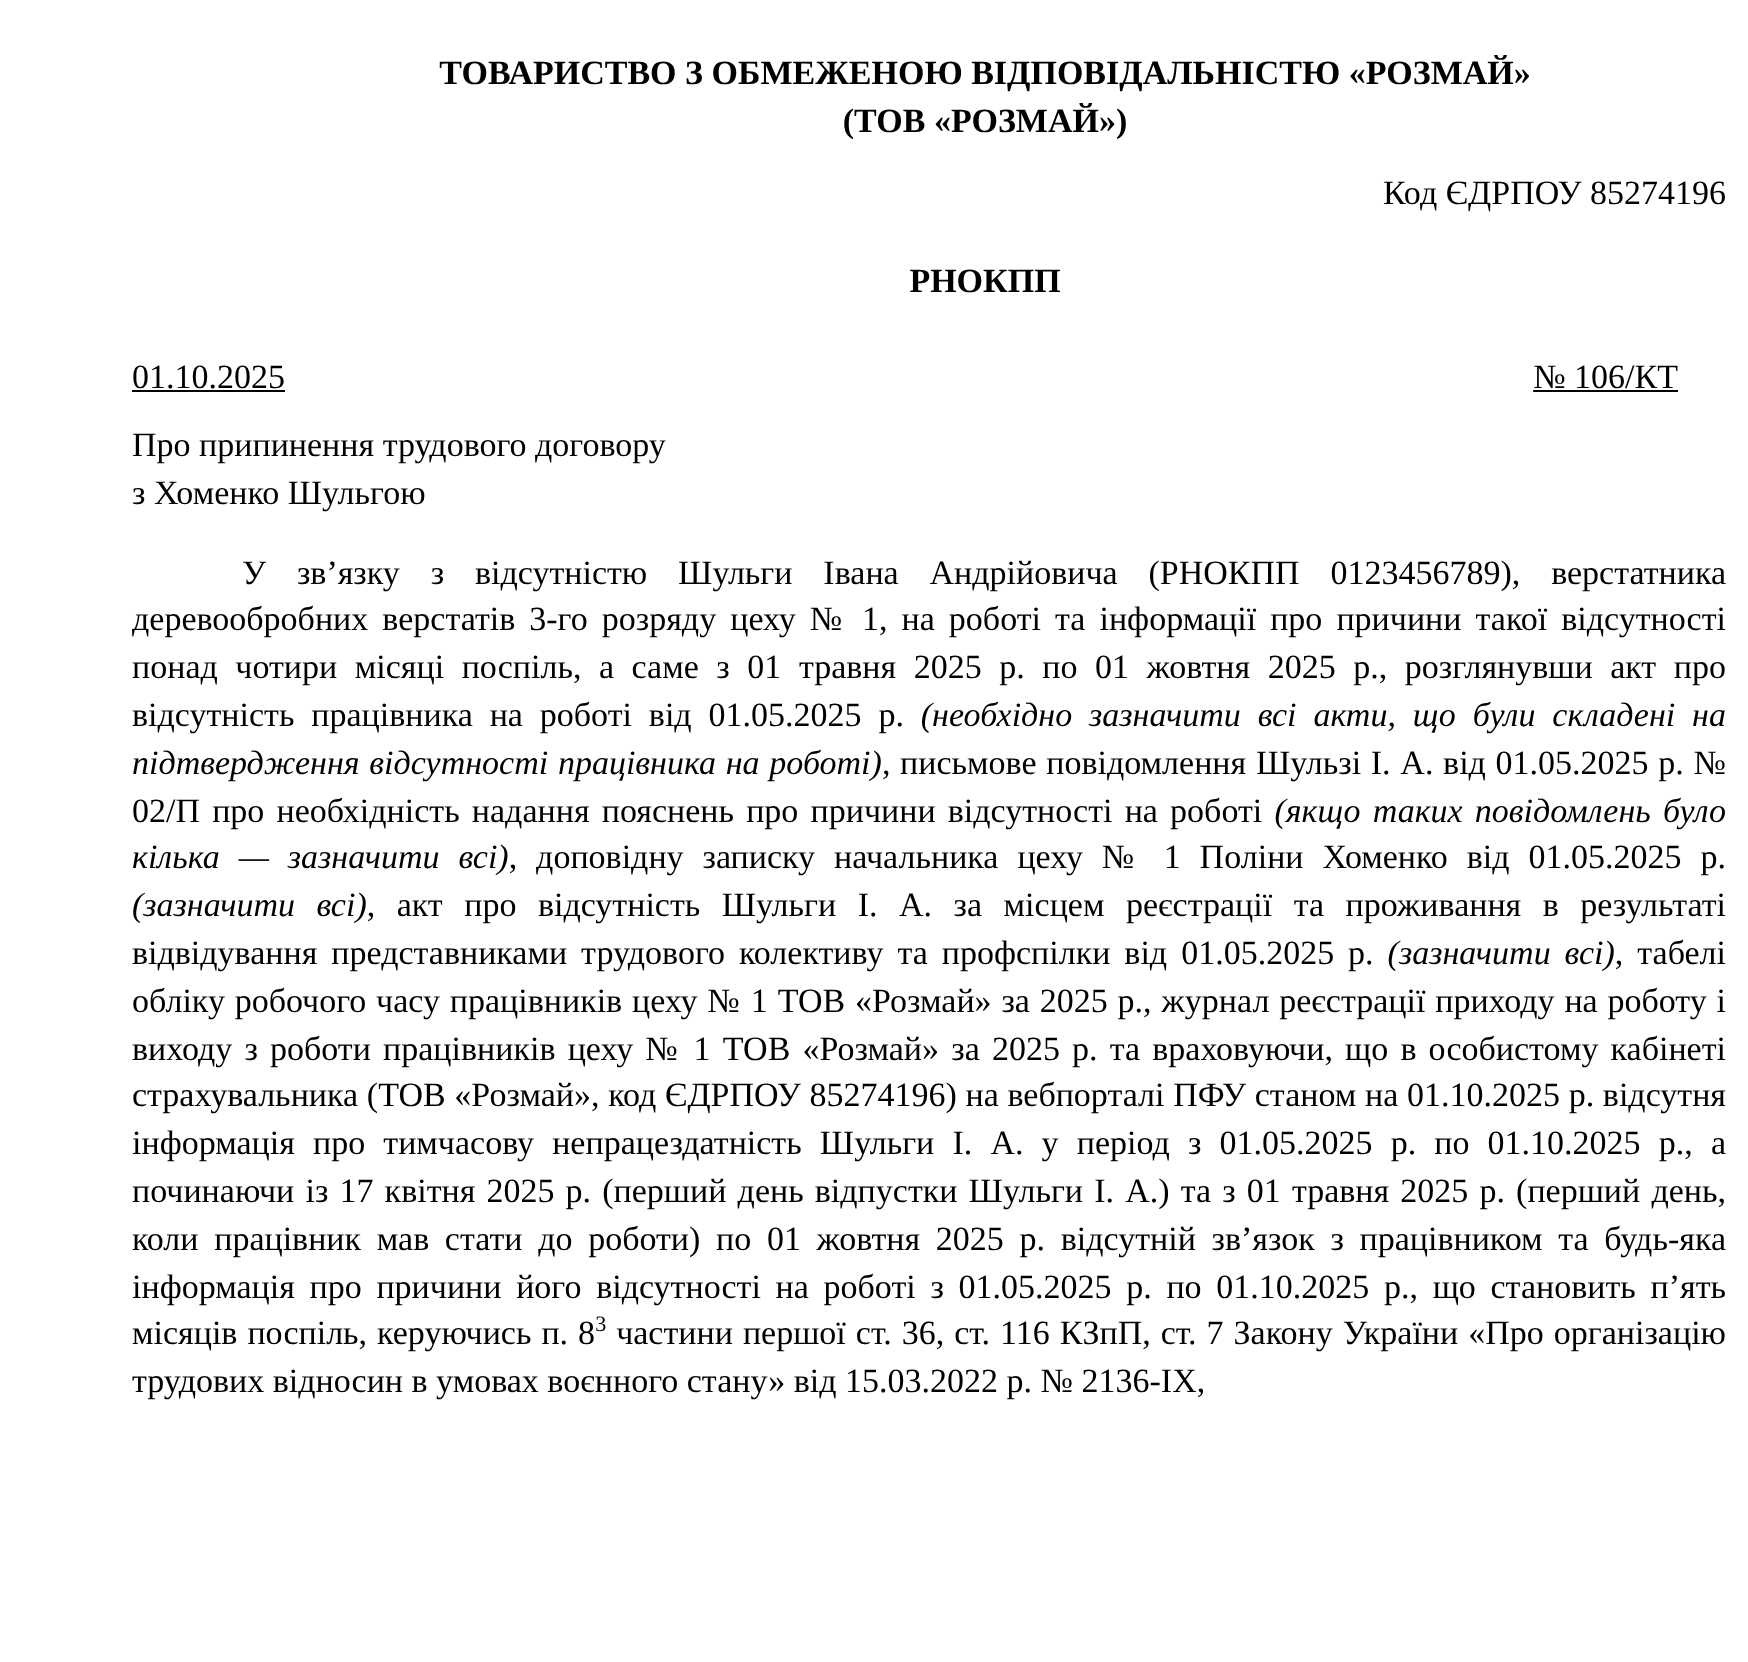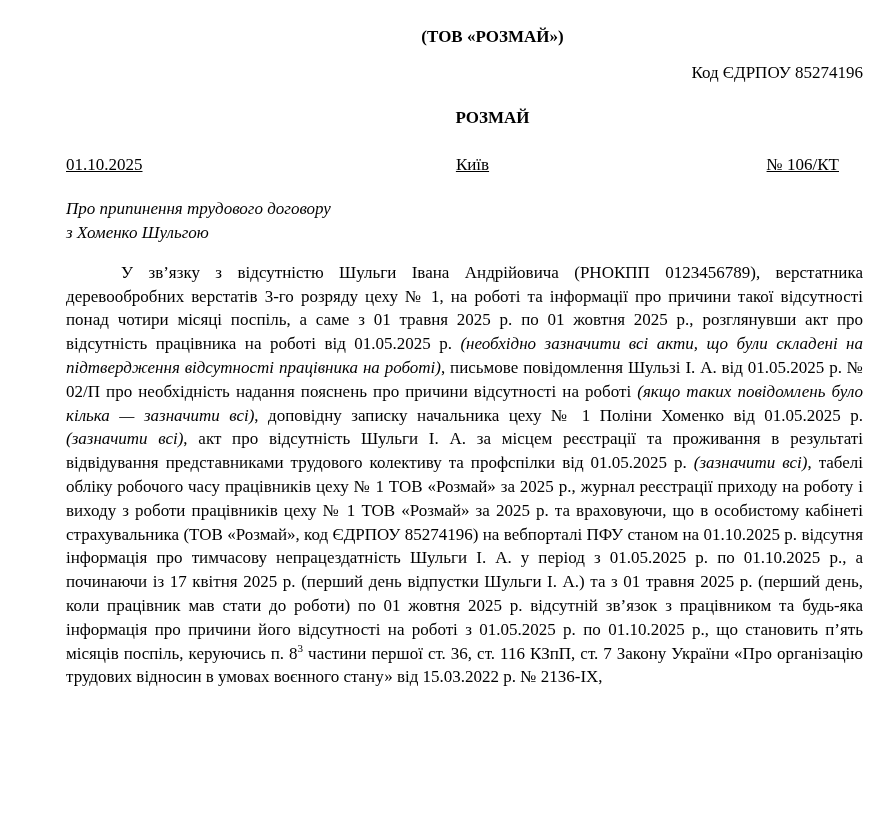--- a/index.html
+++ b/index.html
@@ -36,51 +36,50 @@
     margin-top: 21px;
   }
   .date-row {
     display: flex;
     margin-top: 24px;
   }
   .date-row .cell { flex: 1 1 0; text-decoration: underline; }
   .date-row .cell.center { text-align: center; padding-left: 40px; }
   .date-row .cell.right { text-align: right; padding-right: 24px; }
   .subject-block {
-    margin-top: 20px;
-    font-style: italic;
+    margin-top: 10px;
   }
   .body-paragraph {
     margin-top: 16px;
     text-align: justify;
     text-indent: 55px;
   }
   .seg-italic { font-style: italic; }
   .seg-superscript {
     font-size: 0.65em;
     vertical-align: super;
     line-height: 0;
   }
 </style>
 </head>
 <body>
 
 <div class="doc-page">
 
   <div class="company-block">
+    <div>ТОВАРИСТВО З ОБМЕЖЕНОЮ ВІДПОВІДАЛЬНІСТЮ «РОЗМАЙ»</div>
     <div>(ТОВ «РОЗМАЙ»)</div>
   </div>
 
   <div class="edrpou-line">Код ЄДРПОУ 85274196</div>
 
-  <div class="order-heading">РОЗМАЙ</div>
+  <div class="order-heading">РНОКПП</div>
 
   <div class="date-row">
     <div class="cell">01.10.2025</div>
-    <div class="cell center">Київ</div>
     <div class="cell right">№ 106/КТ</div>
   </div>
 
   <div class="subject-block">
     <div>Про припинення трудового договору</div>
     <div>з Хоменко Шульгою</div>
   </div>
 
   <p class="body-paragraph"><span class="seg-normal">У зв’язку з відсутністю Шульги Івана Андрійовича (РНОКПП 0123456789), верстатника деревообробних верстатів 3-го розряду цеху № 1, на роботі та інформації про причини такої відсутності понад чотири місяці поспіль, а саме з 01 травня 2025 р. по 01 жовтня 2025 р., розглянувши акт про відсутність працівника на роботі від 01.05.2025 р. </span><span class="seg-italic">(необхідно зазначити всі акти, що були складені на підтвердження відсутності працівника на роботі)</span><span class="seg-normal">, письмове повідомлення Шульзі І. А. від 01.05.2025 р. № 02/П про необхідність надання пояснень про причини відсутності на роботі </span><span class="seg-italic">(якщо таких повідомлень було кілька — зазначити всі)</span><span class="seg-normal">, доповідну записку начальника цеху № 1 Поліни Хоменко від 01.05.2025 р. </span><span class="seg-italic">(зазначити всі)</span><span class="seg-normal">, акт про відсутність Шульги І. А. за місцем реєстрації та проживання в результаті відвідування представниками трудового колективу та профспілки від 01.05.2025 р. </span><span class="seg-italic">(зазначити всі)</span><span class="seg-normal">, табелі обліку робочого часу працівників цеху № 1 ТОВ «Розмай» за 2025 р., журнал реєстрації приходу на роботу і виходу з роботи працівників цеху № 1 ТОВ «Розмай» за 2025 р. та враховуючи, що в особистому кабінеті страхувальника (ТОВ «Розмай», код ЄДРПОУ 85274196) на вебпорталі ПФУ станом на 01.10.2025 р. відсутня інформація про тимчасову непрацездатність Шульги І. А. у період з 01.05.2025 р. по 01.10.2025 р., а починаючи із 17 квітня 2025 р. (перший день відпустки Шульги І. А.) та з 01 травня 2025 р. (перший день, коли працівник мав стати до роботи) по 01 жовтня 2025 р. відсутній зв’язок з працівником та будь-яка інформація про причини його відсутності на роботі з 01.05.2025 р. по 01.10.2025 р., що становить п’ять місяців поспіль, керуючись п. 8</span><span class="seg-superscript">3</span><span class="seg-normal"> частини першої ст. 36, ст. 116 КЗпП, ст. 7 Закону України «Про організацію трудових відносин в умовах воєнного стану» від 15.03.2022 р. № 2136-ІХ,</span></p>
 

